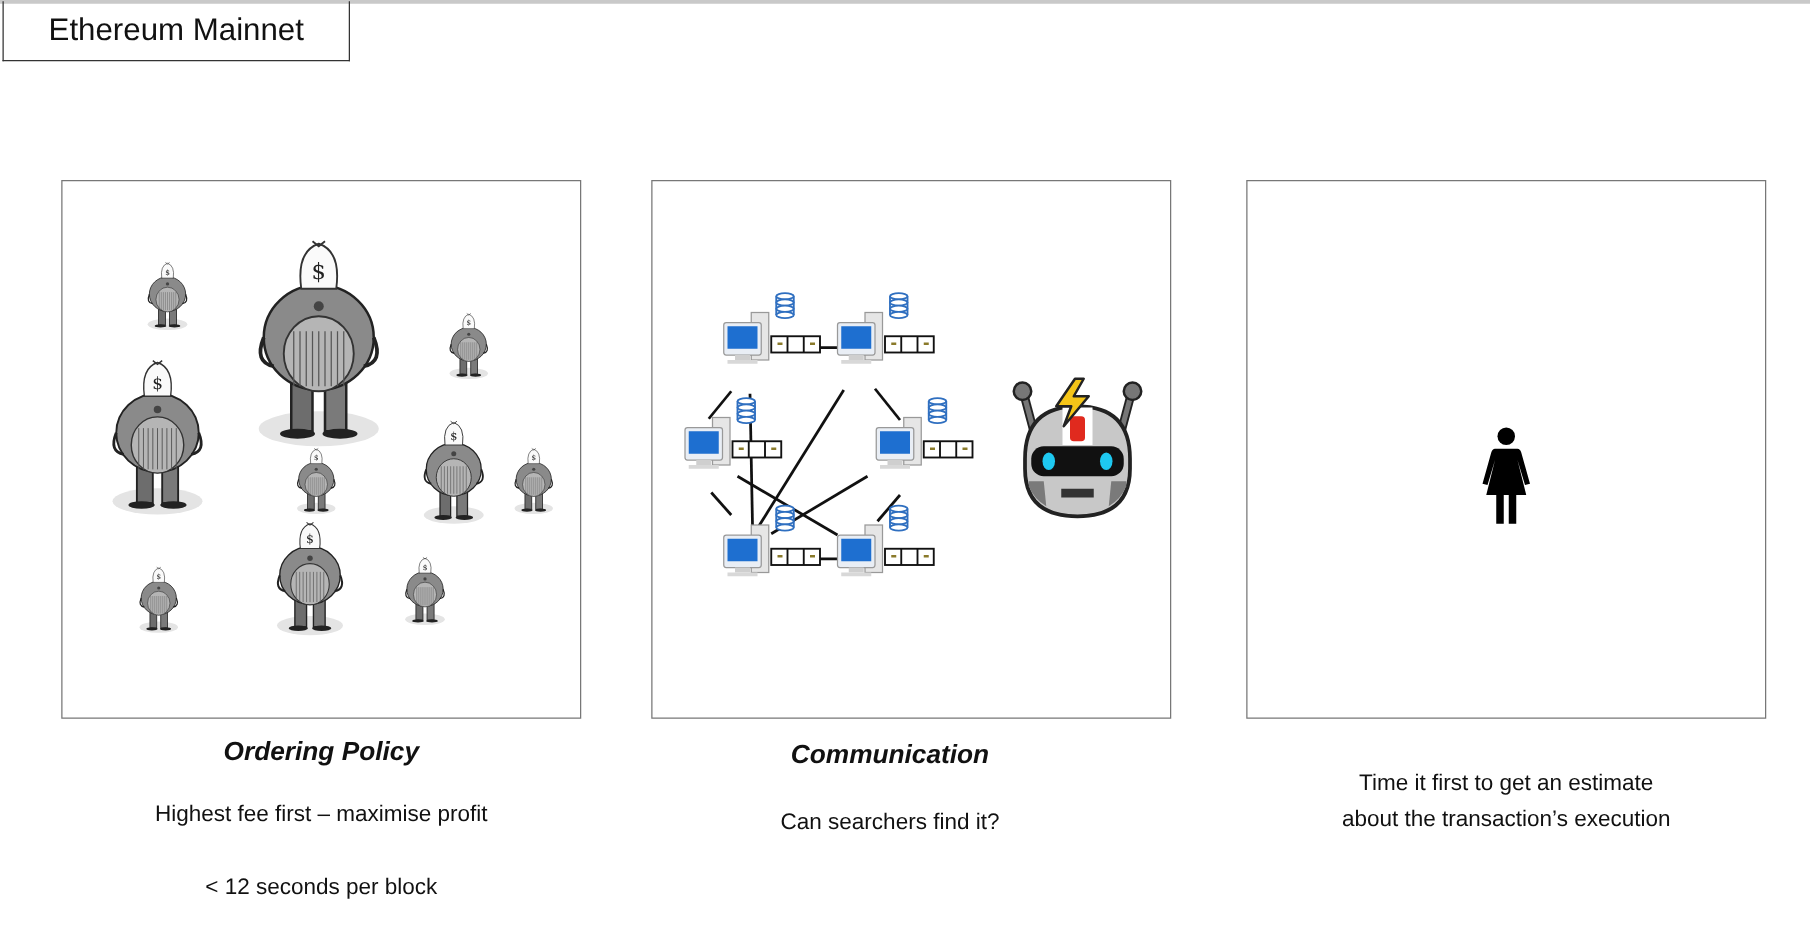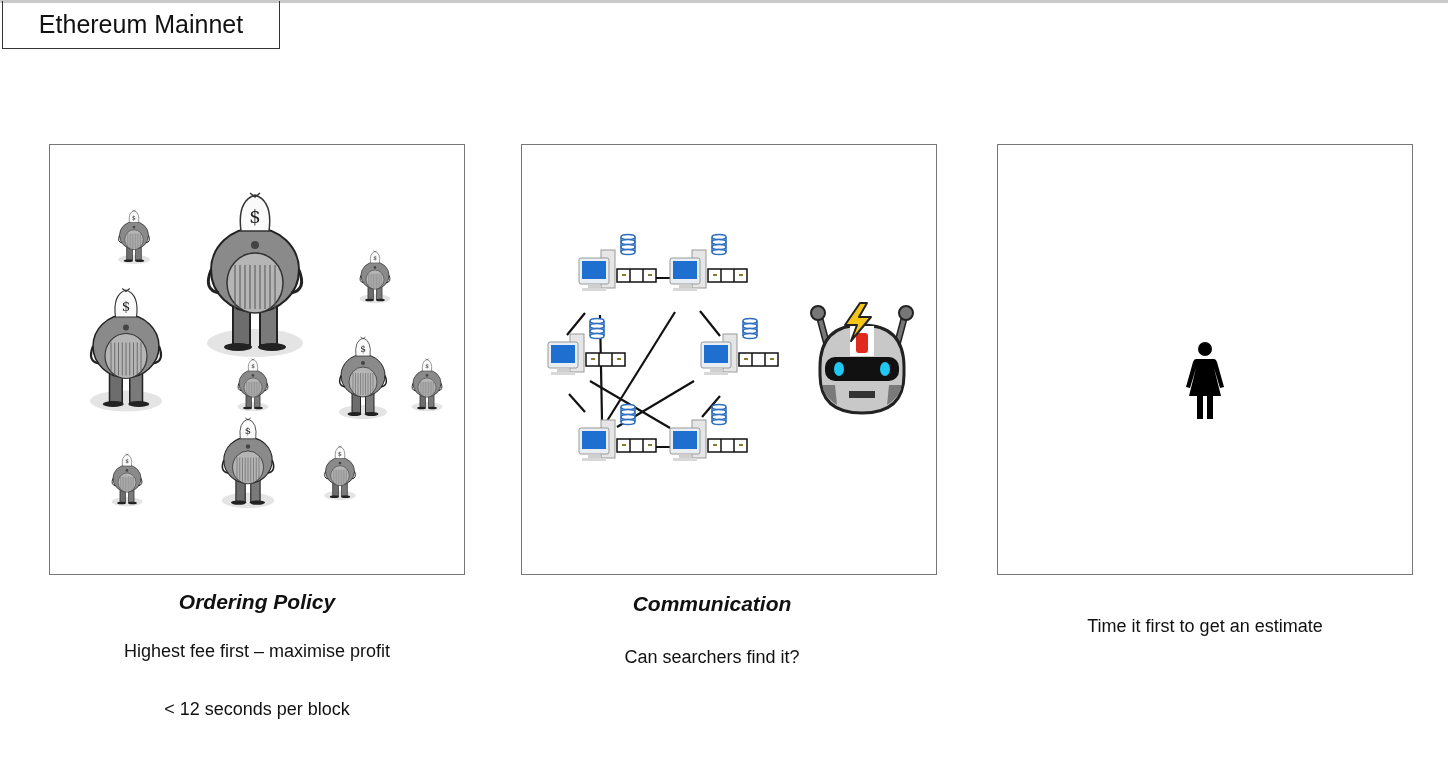--- a/index.html
+++ b/index.html
@@ -465,13 +465,14 @@
     <g transform="translate(187,196)" fill="#000">
       <circle cx="20" cy="8" r="7"></circle>
       <path d="M11,18 L29,18 Q31,18 32,21 L39,46 L35,47 L29,27 L36,55 L4,55 L11,27 L5,47 L1,46 L8,21 Q9,18 11,18 Z"></path>
       <rect x="12" y="55" width="6" height="23"></rect>
       <rect x="22" y="55" width="6" height="23"></rect>
     </g>
   </svg>
 </div>
 <div class="caption" style="left:997px; top:592px;">
   <div class="cap-text" style="margin-top:20px;">Time it first to get an estimate</div>
+  <div class="cap-text">about the transaction’s execution</div>
 </div>
 
 </body></html>

